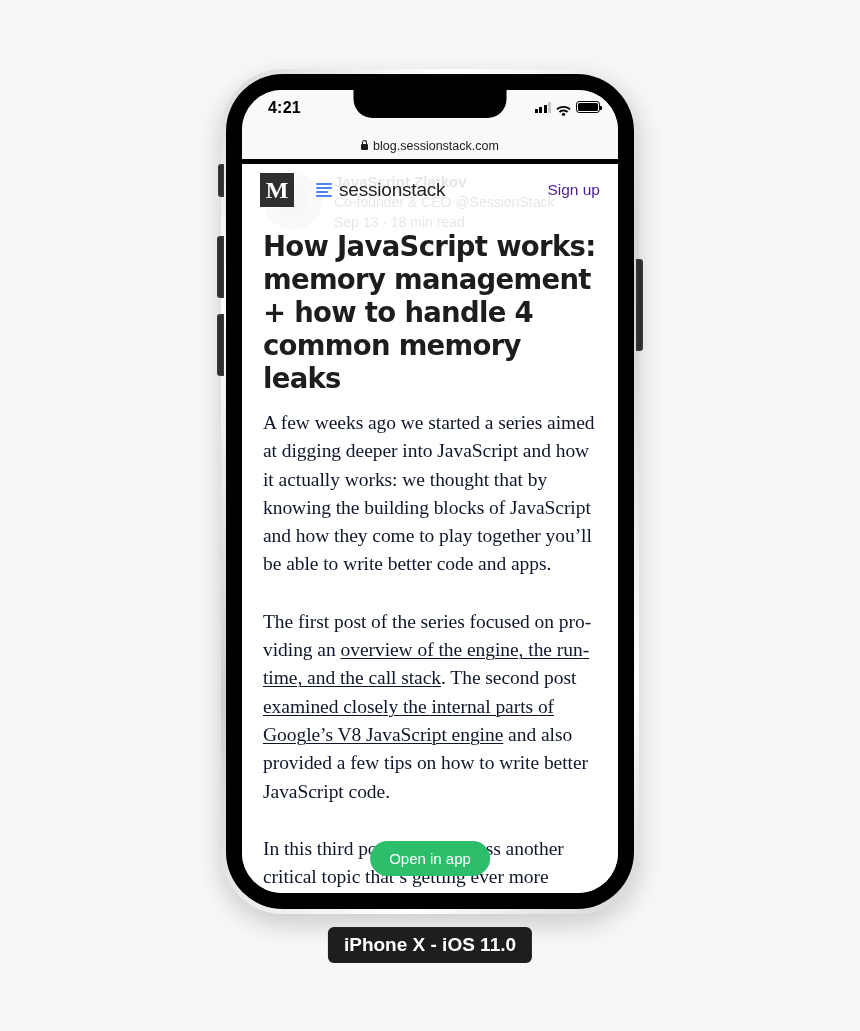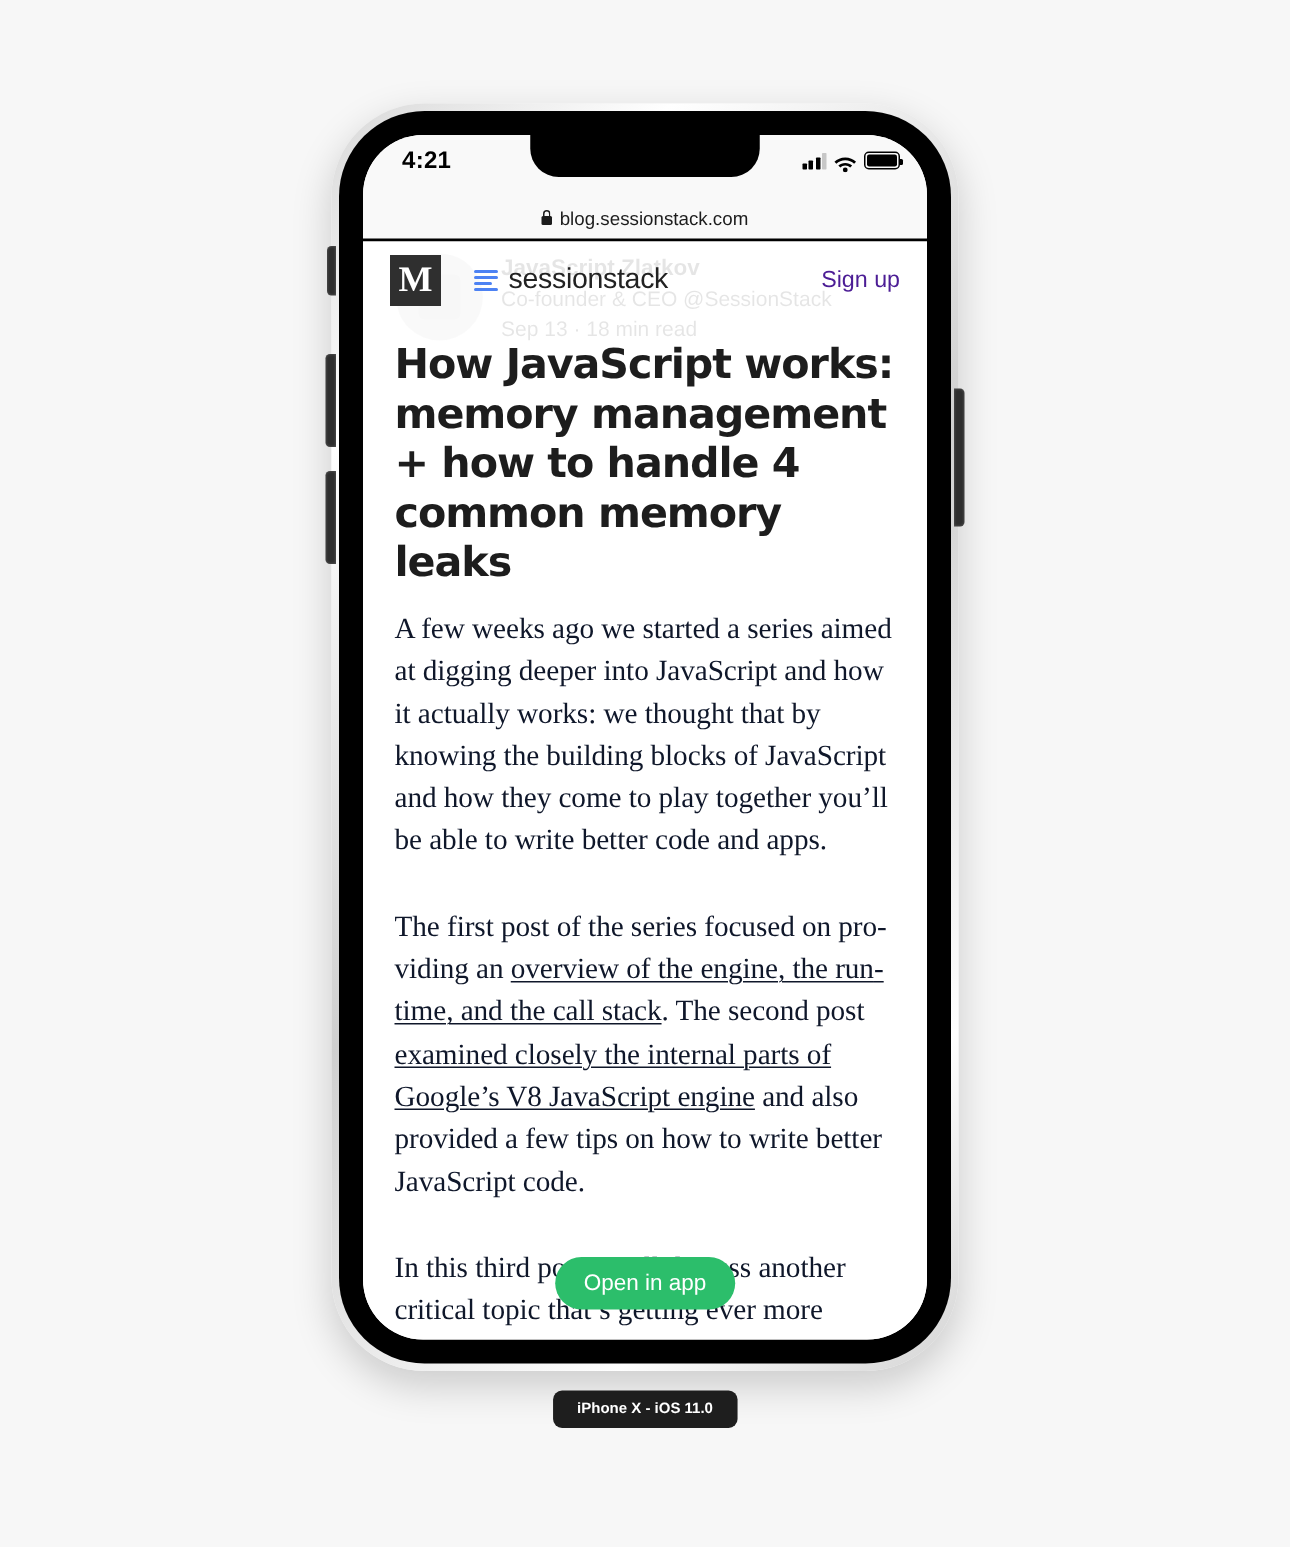--- a/index.html
+++ b/index.html
@@ -97,21 +97,21 @@
   }
   .batt-fill { height: 100%; background: #000; border-radius: 1.5px; }
 
   
   .urlbar {
     height: 27px;
     background: #f9f9f9;
     display: flex; align-items: center; justify-content: center;
     gap: 5px;
     font-size: 12.5px; color: #1c1c1c;
-    border-bottom: 2px solid #000000;
+    border-bottom: 5px solid #000000;
   }
   .lock {
     width: 7px; height: 6px; background: #1c1c1c;
     border-radius: 1px; position: relative; margin-top: 2px;
   }
   .lock::before {
     content:''; position:absolute; left:1.3px; top:-4px;
     width:4.4px; height:5px;
     border:1.3px solid #1c1c1c; border-bottom:none;
     border-radius: 3px 3px 0 0;
@@ -254,21 +254,21 @@
     white-space: nowrap;
   }
 
   
   .device-label {
     position: absolute;
     left: 50%; transform: translateX(-50%);
     top: 927px;
     background: #1e1e1e;
     color: #fff;
-    font-size: 10px;
+    font-size: 19px;
     font-weight: bold;
     padding: 7px 16px;
     border-radius: 6px;
     white-space: nowrap;
   }
 </style>
 </head>
 <body>
 
 <div class="stage">

